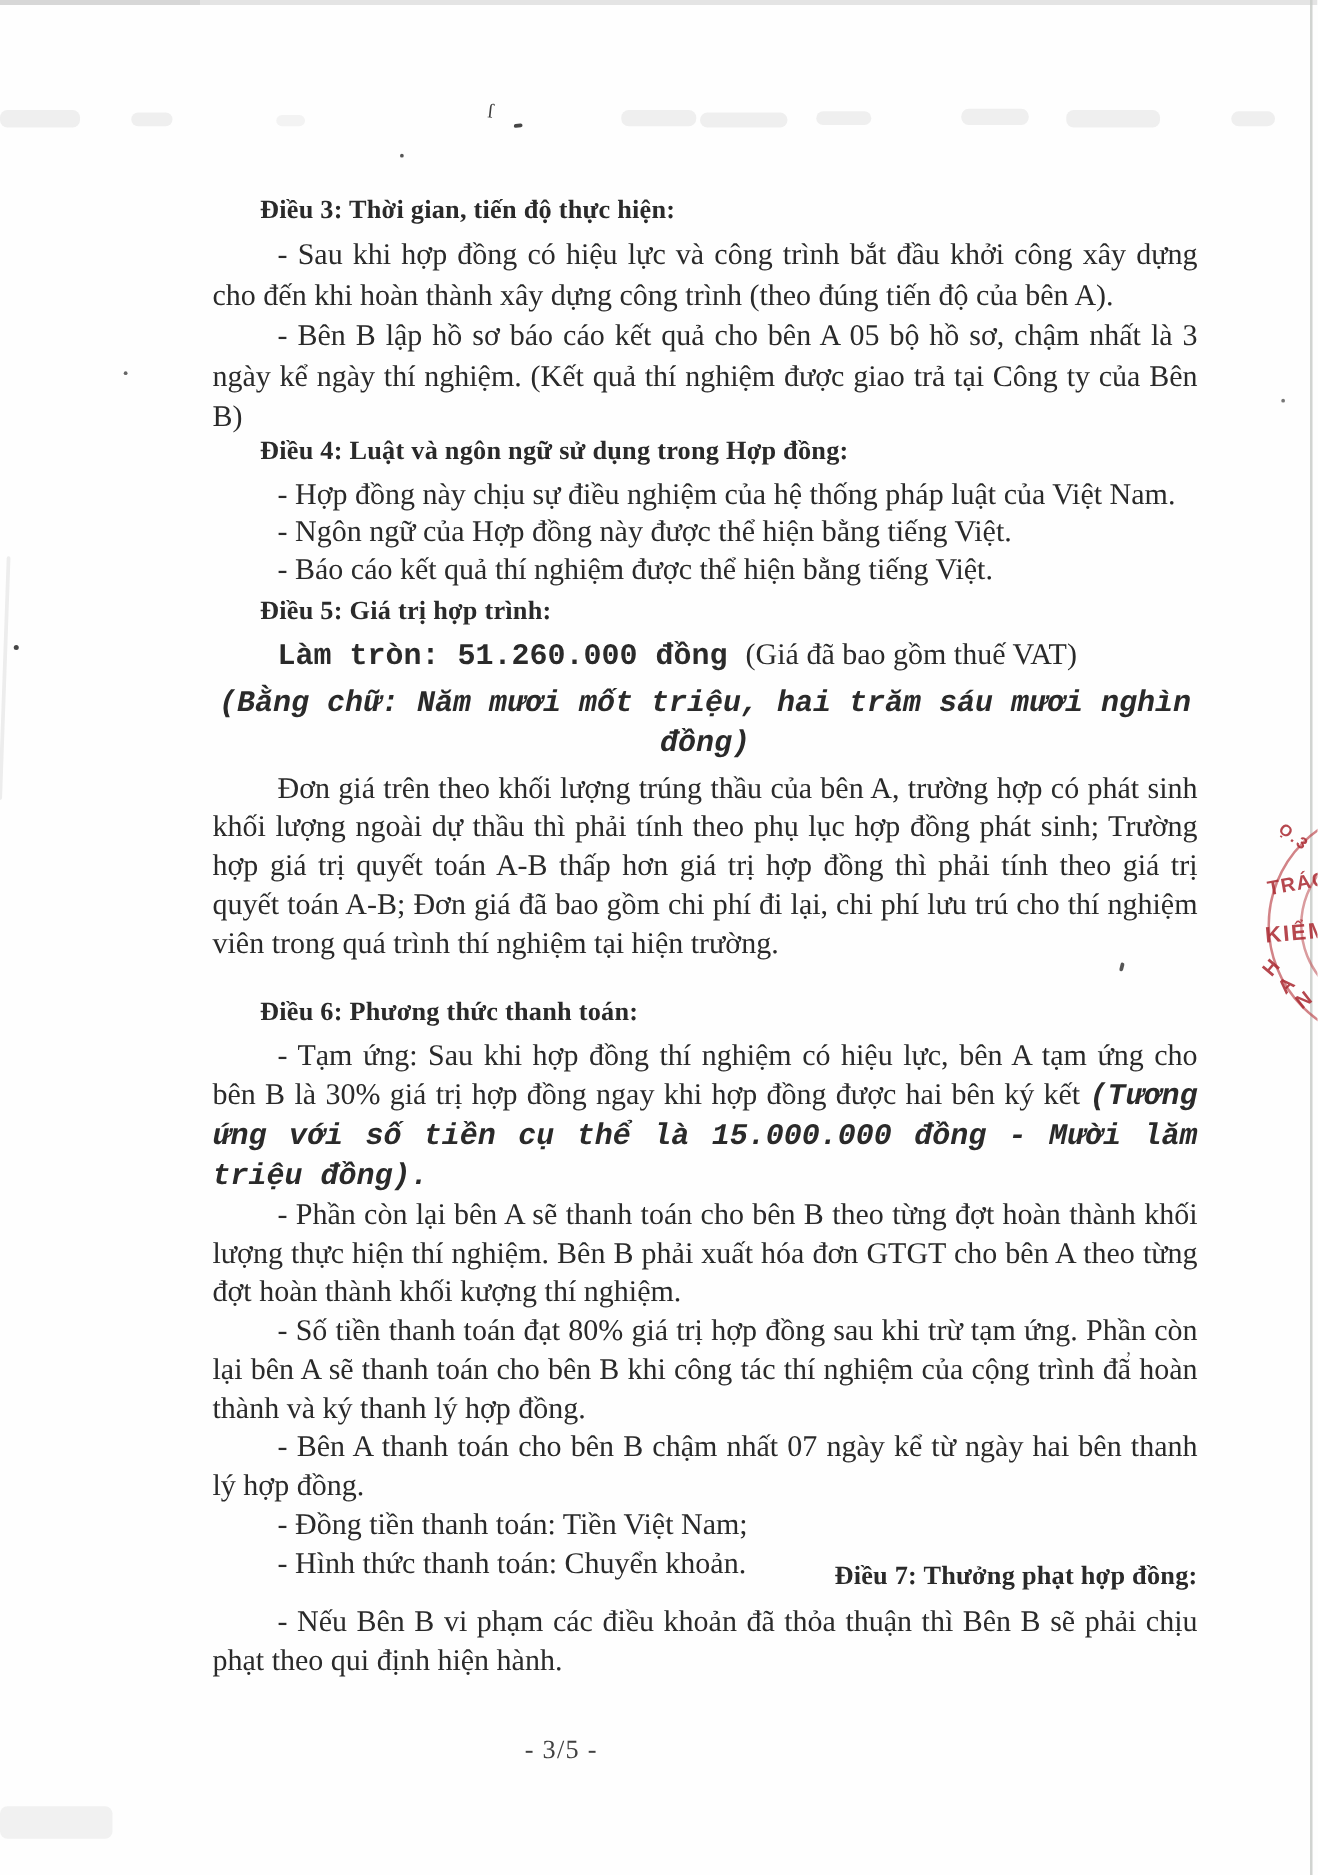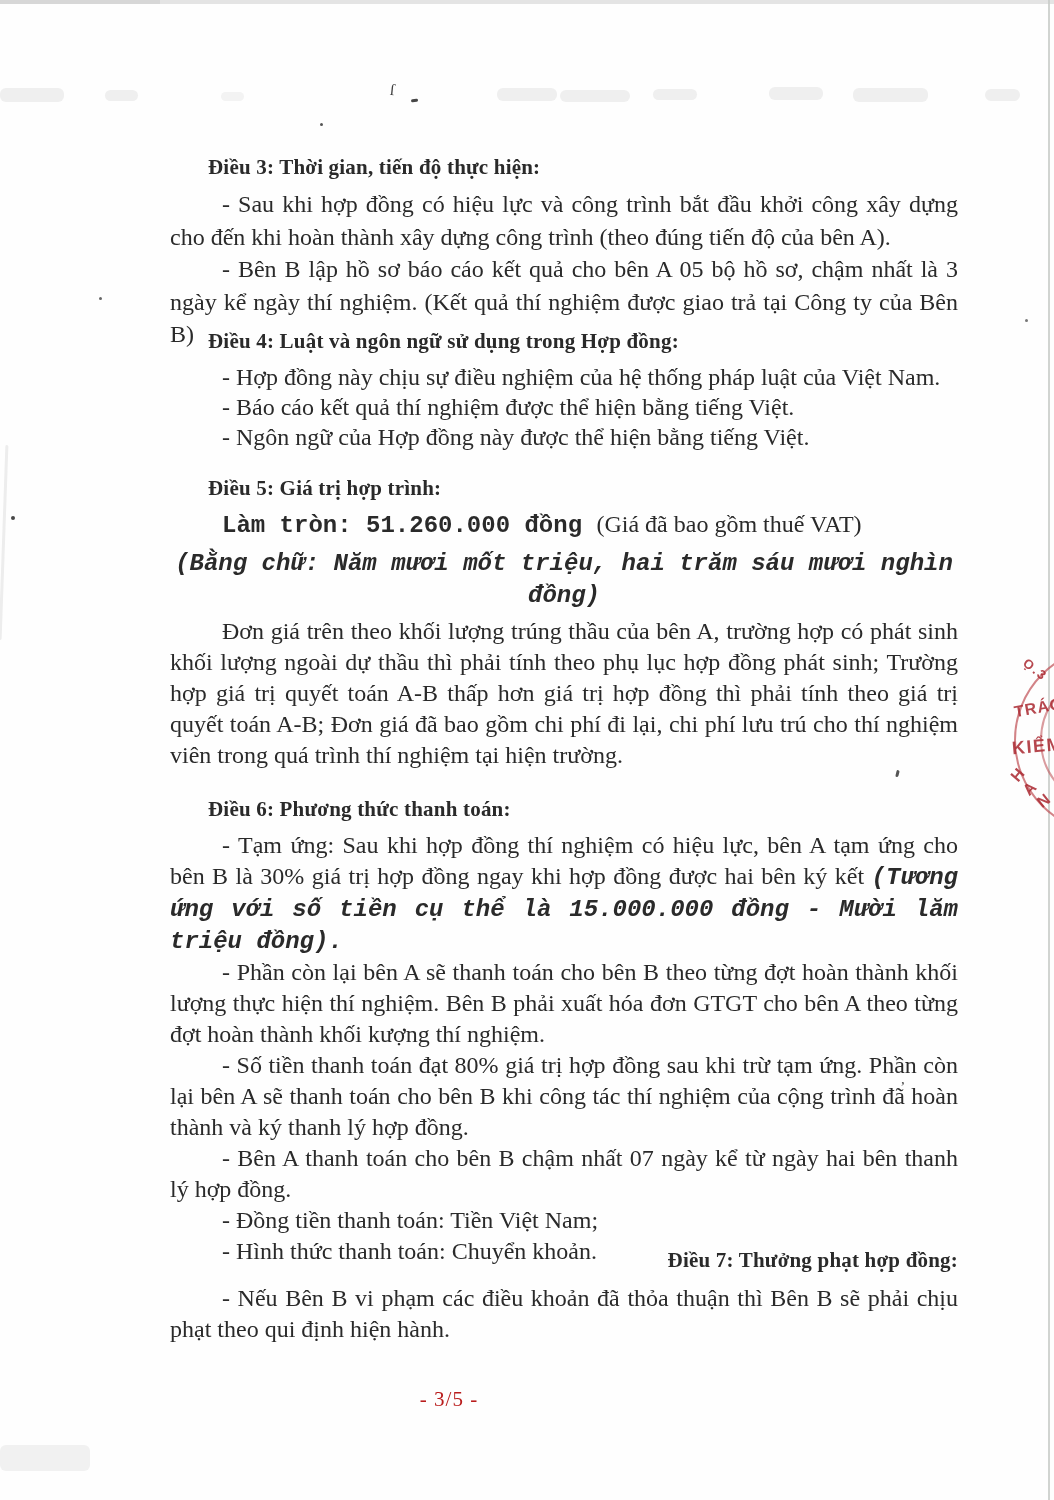--- a/index.html
+++ b/index.html
@@ -7,21 +7,21 @@
     width:1054px;height:1500px;background:#ffffff;overflow:hidden;position:relative;
     font-family:"Liberation Serif", serif;color:#2a2a2a;
     -webkit-font-smoothing:antialiased;
   }
   .page{position:absolute;inset:0;width:1054px;height:1500px;background:#fefefe;overflow:hidden;}
 
   
   .doc-body{position:absolute;inset:0;}
   .doc-section{position:absolute;left:170px;width:788px;}
   #s-dieu-3{top:150px;}
-  #s-dieu-4{top:324px;}
+  #s-dieu-4{top:343px;}
   #s-dieu-5{top:471px;}
   #s-dieu-6{top:792px;}
   #s-dieu-7{top:1243px;}
   .doc-heading{
     font-size:21px;font-weight:bold;margin:0 0 4px 0;line-height:34px;
     text-indent:38px;letter-spacing:.2px;
   }
   .doc-par{
     font-size:24px;line-height:31px;margin:0;text-align:justify;text-indent:52px;
   }
@@ -29,21 +29,21 @@
   #s-dieu-4 .doc-par{line-height:30px;}
   #s-dieu-7 .doc-heading{margin-bottom:6px;text-align:right;}
   .doc-par.center{text-align:center;text-indent:0;margin-top:6px;margin-bottom:5px;line-height:31px;}
   .doc-par.lamtron{margin-top:2px;}
   .b{font-weight:bold;font-family:Liberation Mono, monospace;}
   .i{font-style:italic;}
 
   
   .footer{
     position:absolute;left:0;top:1387px;width:898px;text-align:center;
-    font-size:21px;color:#b91c1c;letter-spacing:1px;
+    font-size:21px;color:#404040;letter-spacing:1px;
   }
 
   
   .stamp-ring{
     position:absolute;border-radius:50%;pointer-events:none;
   }
   .stamp-outer{left:1014px;top:646px;width:184px;height:184px;border:2.5px solid rgba(188,72,78,.68);}
   .stamp-inner{left:1040px;top:672px;width:132px;height:132px;border:2px solid rgba(188,72,78,.55);}
   .stamp-frag{
     position:absolute;color:rgba(172,46,53,.88);font-family:"Liberation Sans",sans-serif;
@@ -112,22 +112,22 @@
 
   <div class="doc-body">
       <section class="doc-section" id="s-dieu-3">
         <h2 class="doc-heading">Điều 3: Thời gian, tiến độ thực hiện:</h2>
         <p class="doc-par"><span>- Sau khi hợp đồng có hiệu lực và công trình bắt đầu khởi công xây dựng cho đến khi hoàn thành xây dựng công trình (theo đúng tiến độ của bên A).</span></p>
         <p class="doc-par"><span>- Bên B lập hồ sơ báo cáo kết quả cho bên A 05 bộ hồ sơ, chậm nhất là 3 ngày kể ngày thí nghiệm. (Kết quả thí nghiệm được giao trả tại Công ty của Bên B)</span></p>
       </section>
       <section class="doc-section" id="s-dieu-4">
         <h2 class="doc-heading">Điều 4: Luật và ngôn ngữ sử dụng trong Hợp đồng:</h2>
         <p class="doc-par"><span>- Hợp đồng này chịu sự điều nghiệm của hệ thống pháp luật của Việt Nam.</span></p>
+        <p class="doc-par"><span>- Ngôn ngữ của Hợp đồng này được thể hiện bằng tiếng Việt.</span></p>
         <p class="doc-par"><span>- Báo cáo kết quả thí nghiệm được thể hiện bằng tiếng Việt.</span></p>
-        <p class="doc-par"><span>- Ngôn ngữ của Hợp đồng này được thể hiện bằng tiếng Việt.</span></p>
       </section>
       <section class="doc-section" id="s-dieu-5">
         <h2 class="doc-heading">Điều 5: Giá trị hợp trình:</h2>
         <p class="doc-par lamtron"><span class="b">Làm tròn: 51.260.000 đồng </span><span>(Giá đã bao gồm thuế VAT)</span></p>
         <p class="doc-par center"><span class="b i">(Bằng chữ: Năm mươi mốt triệu, hai trăm sáu mươi nghìn đồng)</span></p>
         <p class="doc-par"><span>Đơn giá trên theo khối lượng trúng thầu của bên A, trường hợp có phát sinh khối lượng ngoài dự thầu thì phải tính theo phụ lục hợp đồng phát sinh; Trường hợp giá trị quyết toán A-B thấp hơn giá trị hợp đồng thì phải tính theo giá trị quyết toán A-B; Đơn giá đã bao gồm chi phí đi lại, chi phí lưu trú cho thí nghiệm viên trong quá trình thí nghiệm tại hiện trường.</span></p>
       </section>
       <section class="doc-section" id="s-dieu-6">
         <h2 class="doc-heading">Điều 6: Phương thức thanh toán:</h2>
         <p class="doc-par"><span>- Tạm ứng: Sau khi hợp đồng thí nghiệm có hiệu lực, bên A tạm ứng cho bên B là 30% giá trị hợp đồng ngay khi hợp đồng được hai bên ký kết </span><span class="b i">(Tương ứng với số tiền cụ thể là 15.000.000 đồng - Mười lăm triệu đồng).</span></p>

